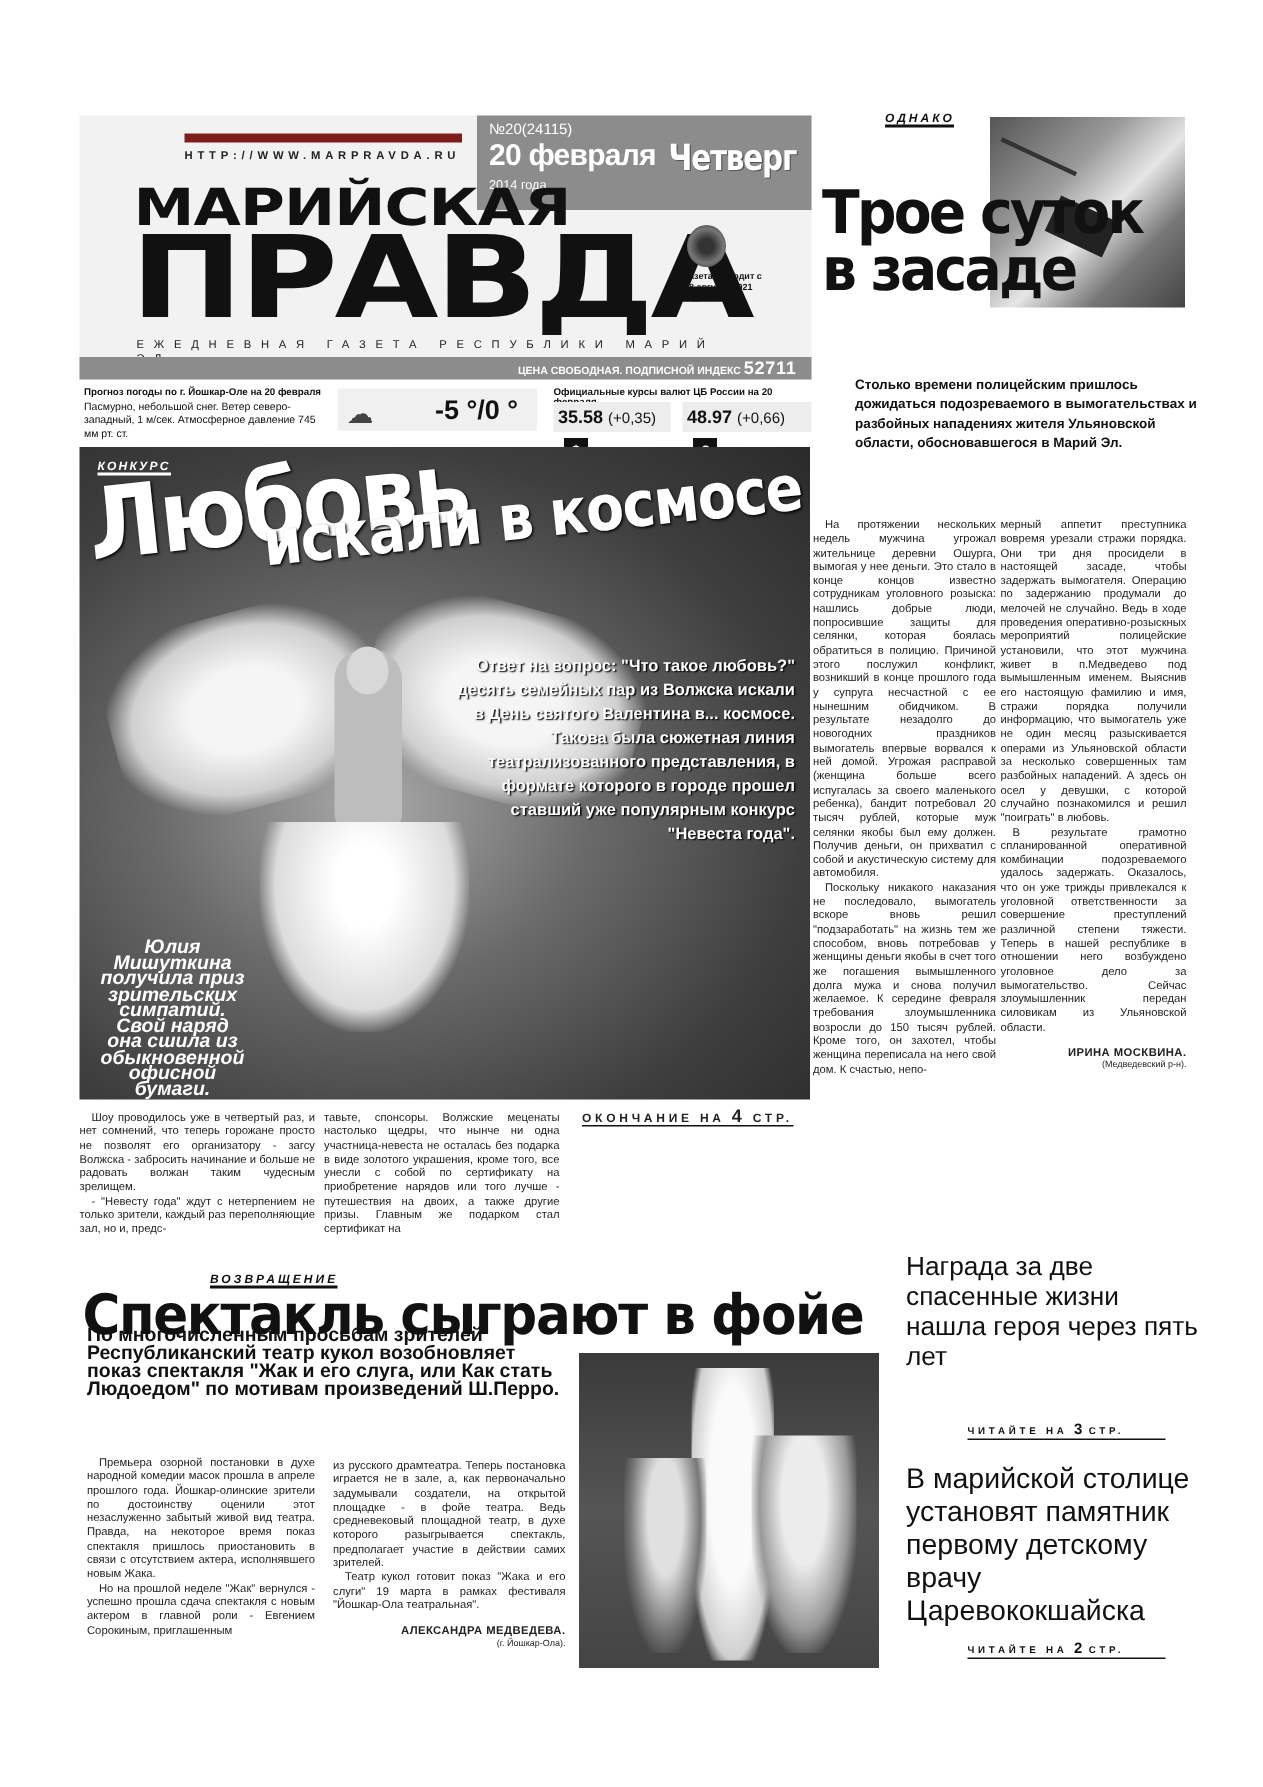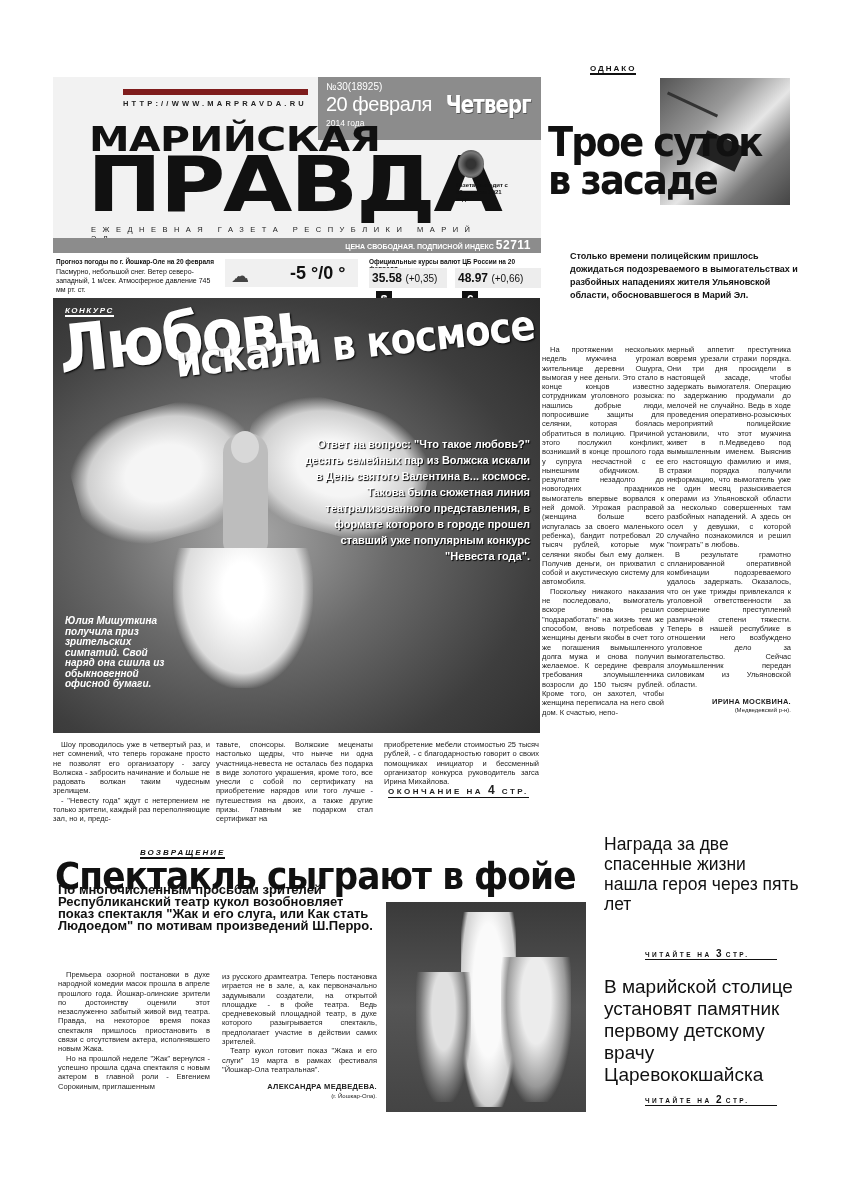--- a/index.html
+++ b/index.html
@@ -5,21 +5,21 @@
   * { box-sizing: border-box; margin: 0; padding: 0; }
   html, body { width: 842px; height: 1191px; background: #fff; overflow: hidden; }
   body { position: relative; font-family: "Liberation Sans", sans-serif; color: #111; }
   .abs { position: absolute; }
 
   
   .masthead { left: 53px; top: 77px; width: 488px; height: 176px; background: #f2f2f2; }
   .url { left: 70px; top: 12px; width: 185px; font-size: 7.5px; font-weight: bold; letter-spacing: 3.2px; color: #222; border-top: 6px solid #7f1d1d; padding-top: 4px; }
   .issue-box { left: 265px; top: 0; width: 223px; height: 63px; background: #8c8c8c; color: #fff; }
   .issue-no { left: 8px; top: 4px; font-size: 10px; }
-  .issue-date { left: 8px; top: 16px; font-size: 20px; font-weight: normal; letter-spacing: -0.5px; text-align: right; }
+  .issue-date { left: 8px; top: 16px; font-size: 20px; font-weight: bold; letter-spacing: -0.5px; text-align: right; }
   .issue-year { left: 8px; top: 41px; font-size: 8.5px; }
   .weekday { right: 10px; top: 14px; font-size: 24px; font-weight: bold; font-family: "DejaVu Sans", sans-serif; letter-spacing: -1px; transform: scaleX(0.82); transform-origin: right; text-shadow: 1px 1px 0 #555; }
   .title-1 { left: 36px; top: 42px; font-size: 34px; font-weight: 900; font-family: "DejaVu Sans", sans-serif; letter-spacing: -0.5px; transform: scaleX(1.2); transform-origin: left; }
   .title-2 { left: 34px; top: 70px; font-size: 76px; font-weight: 900; font-family: "DejaVu Sans", sans-serif; letter-spacing: -2px; line-height: 76px; transform: scaleX(1.18); transform-origin: left; }
   .emblem { left: 405px; top: 73px; width: 26px; height: 28px; border-radius: 50%; background: radial-gradient(circle, #333 25%, #777 60%, #222 100%); }
   .since { left: 403px; top: 105px; font-size: 6px; line-height: 7px; font-weight: bold; width: 60px; }
   .tagline { left: 38px; top: 148px; width: 400px; font-size: 7.5px; letter-spacing: 6.5px; border-bottom: 1px solid #222; padding-bottom: 3px; color: #222; }
   .price-bar { left: 0; top: 161px; width: 488px; height: 15px; background: #8c8c8c; color: #fff; text-align: right; padding-right: 10px; font-size: 7px; font-weight: bold; line-height: 15px; }
   .price-bar .idx { font-size: 12px; letter-spacing: 0.5px; }
 
@@ -30,39 +30,39 @@
   .temp-box { left: 172px; top: 3px; width: 133px; height: 28px; background: #f0f0f0; }
   .cloud-icon { left: 6px; top: 6px; font-size: 18px; color: #444; }
   .temp { left: 65px; top: 4px; font-size: 18px; font-weight: bold; }
   .fx-title { left: 316px; top: 2px; font-size: 6.5px; font-weight: bold; }
   .fx { top: 12px; height: 20px; background: #ededed; font-size: 12px; line-height: 20px; padding-left: 3px; }
   .fx b { font-size: 12px; }
   .fx .sm { font-size: 10px; }
   .cur-icon { display: inline-block; width: 16px; height: 18px; background: #111; color: #fff; font-weight: bold; text-align: center; line-height: 18px; margin-left: 4px; vertical-align: middle; font-size: 12px; }
 
   
-  .rubric-top { left: 590px; top: 64px; font-size: 8px; font-weight: bold; letter-spacing: 2px; border-bottom: 2px solid #111; }
+  .rubric-top { left: 590px; top: 74px; font-size: 8px; font-weight: bold; font-style: italic; letter-spacing: 2px; border-bottom: 2px solid #111; }
   .radio-photo { left: 660px; top: 78px; width: 130px; height: 127px; background: linear-gradient(135deg, #555 0%, #9a9a9a 35%, #e6e6e6 55%, #777 75%, #444 100%); }
   .radio-body { left: 40px; top: 60px; width: 42px; height: 26px; background: #222; transform: rotate(25deg); }
   .radio-antenna { left: 5px; top: 25px; width: 55px; height: 3px; background: #333; transform: rotate(25deg); }
   .headline-troe { left: 548px; top: 123px; font-size: 40px; font-weight: 900; line-height: 38px; font-family: "DejaVu Sans", sans-serif; letter-spacing: -2px; transform: scaleX(0.92); transform-origin: left; }
   .lead-troe { left: 570px; top: 250px; width: 230px; font-size: 9px; font-weight: bold; line-height: 13px; }
 
   
   .main-photo { left: 53px; top: 298px; width: 487px; height: 435px; background: radial-gradient(ellipse at 40% 55%, #a9a9a9 0%, #6a6a6a 35%, #3e3e3e 70%, #2a2a2a 100%); overflow: hidden; }
   .wing-l { left: 20px; top: 110px; width: 180px; height: 130px; background: radial-gradient(ellipse, #f5f5f5 30%, #cfcfcf 60%, transparent 75%); transform: rotate(-15deg); }
   .wing-r { left: 190px; top: 105px; width: 185px; height: 130px; background: radial-gradient(ellipse, #f5f5f5 30%, #cfcfcf 60%, transparent 75%); transform: rotate(15deg); }
   .dress { left: 120px; top: 250px; width: 140px; height: 140px; background: radial-gradient(ellipse at 50% 30%, #ffffff 20%, #dcdcdc 60%, transparent 72%); }
   .body-shape { left: 170px; top: 135px; width: 45px; height: 120px; background: #bdbdbd; border-radius: 20px 20px 10px 10px; }
   .head-shape { left: 178px; top: 133px; width: 28px; height: 32px; background: #d8d8d8; border-radius: 50%; }
   .rubric-konkurs { left: 12px; top: 8px; font-size: 8px; font-weight: bold; font-style: italic; letter-spacing: 1.5px; color: #fff; border-bottom: 2px solid #fff; text-align: right; }
   .headline-love-1 { left: 10px; top: 14px; font-size: 66px; font-weight: 900; color: #fff; font-family: "DejaVu Sans", sans-serif; letter-spacing: -2px; transform: rotate(-6deg) scaleX(0.9); transform-origin: left bottom; text-shadow: 1px 1px 2px #000; }
   .headline-love-2 { left: 125px; top: 40px; font-size: 42px; font-weight: 900; color: #fff; font-family: "DejaVu Sans", sans-serif; letter-spacing: -1px; transform: rotate(-6deg) scaleX(0.88); transform-origin: left bottom; text-shadow: 1px 1px 2px #000; white-space: nowrap; }
   .lead-love { left: 245px; top: 138px; width: 232px; font-size: 11px; font-weight: bold; line-height: 16px; color: #fff; text-align: right; text-shadow: 1px 1px 1px #000; }
-  .caption-love { left: 12px; top: 318px; width: 100px; font-size: 10px; font-style: italic; font-weight: bold; line-height: 10.5px; color: #fff; }
+  .caption-love { left: 12px; top: 328px; width: 100px; font-size: 13px; font-style: italic; font-weight: bold; line-height: 10.5px; color: #fff; text-align: center; }
 
   
   .col { font-size: 7.5px; line-height: 9.3px; text-align: justify; color: #222; }
   .col p { text-indent: 8px; }
   .col-love-1 { left: 53px; top: 740px; width: 157px; }
   .col-love-2 { left: 216px; top: 740px; width: 157px; }
   .col-love-3 { left: 384px; top: 740px; width: 155px; }
   .continued { font-size: 8px; font-weight: bold; letter-spacing: 2.5px; border-bottom: 1.5px solid #111; display: inline-block; margin-left: 4px; }
   .continued b { font-size: 12px; }
 
@@ -90,21 +90,21 @@
   .readon b { font-size: 10px; letter-spacing: 0; }
   .readon-1 { top: 948px; }
   .readon-2 { top: 1094px; }
 </style>
 </head>
 <body>
 
 <div class="abs masthead">
   <div class="abs url">HTTP://WWW.MARPRAVDA.RU</div>
   <div class="abs issue-box">
-    <div class="abs issue-no">№30(18925)</div>
+    <div class="abs issue-no">№20(24115)</div>
     <div class="abs issue-date">20 февраля</div>
     <div class="abs issue-year">2014 года</div>
     <div class="abs weekday">Четверг</div>
   </div>
   <div class="abs title-1">МАРИЙСКАЯ</div>
   <div class="abs title-2">ПРАВДА</div>
   <div class="abs emblem"></div>
   <div class="abs since">Газета выходит с 28 августа 1921 года.</div>
   <div class="abs tagline">ЕЖЕДНЕВНАЯ ГАЗЕТА РЕСПУБЛИКИ МАРИЙ ЭЛ</div>
   <div class="abs price-bar">
@@ -157,21 +157,20 @@
 </div>
 
 <div class="abs col col-love-1">
   <p>Шоу проводилось уже в четвертый раз, и нет сомнений, что теперь горожане просто не позволят его организатору - загсу Волжска - забросить начинание и больше не радовать волжан таким чудесным зрелищем.</p>
   <p>- "Невесту года" ждут с нетерпением не только зрители, каждый раз переполняющие зал, но и, предс-</p>
 </div>
 <div class="abs col col-love-2">
   <p style="text-indent:0">тавьте, спонсоры. Волжские меценаты настолько щедры, что нынче ни одна участница-невеста не осталась без подарка в виде золотого украшения, кроме того, все унесли с собой по сертификату на приобретение нарядов или того лучше - путешествия на двоих, а также другие призы. Главным же подарком стал сертификат на</p>
 </div>
 <div class="abs col col-love-3">
-  <p style="text-indent:0">приобретение мебели стоимостью 25 тысяч рублей, - с благодарностью говорит о своих помощниках инициатор и бессменный организатор конкурса руководитель загса Ирина Михайлова.</p>
   <div class="continued">
     <span>ОКОНЧАНИЕ НА</span>
     <b>4</b>
     <span>СТР.</span>
   </div>
 </div>
 
 <div class="abs col col-troe-1">
   <p>На протяжении нескольких недель мужчина угрожал жительнице деревни Ошурга, вымогая у нее деньги. Это стало в конце концов известно сотрудникам уголовного розыска: нашлись добрые люди, попросившие защиты для селянки, которая боялась обратиться в полицию. Причиной этого послужил конфликт, возникший в конце прошлого года у супруга несчастной с ее нынешним обидчиком. В результате незадолго до новогодних праздников вымогатель впервые ворвался к ней домой. Угрожая расправой (женщина больше всего испугалась за своего маленького ребенка), бандит потребовал 20 тысяч рублей, которые муж селянки якобы был ему должен. Получив деньги, он прихватил с собой и акустическую систему для автомобиля.</p>
   <p>Поскольку никакого наказания не последовало, вымогатель вскоре вновь решил "подзаработать" на жизнь тем же способом, вновь потребовав у женщины деньги якобы в счет того же погашения вымышленного долга мужа и снова получил желаемое. К середине февраля требования злоумышленника возросли до 150 тысяч рублей. Кроме того, он захотел, чтобы женщина переписала на него свой дом. К счастью, непо-</p>

